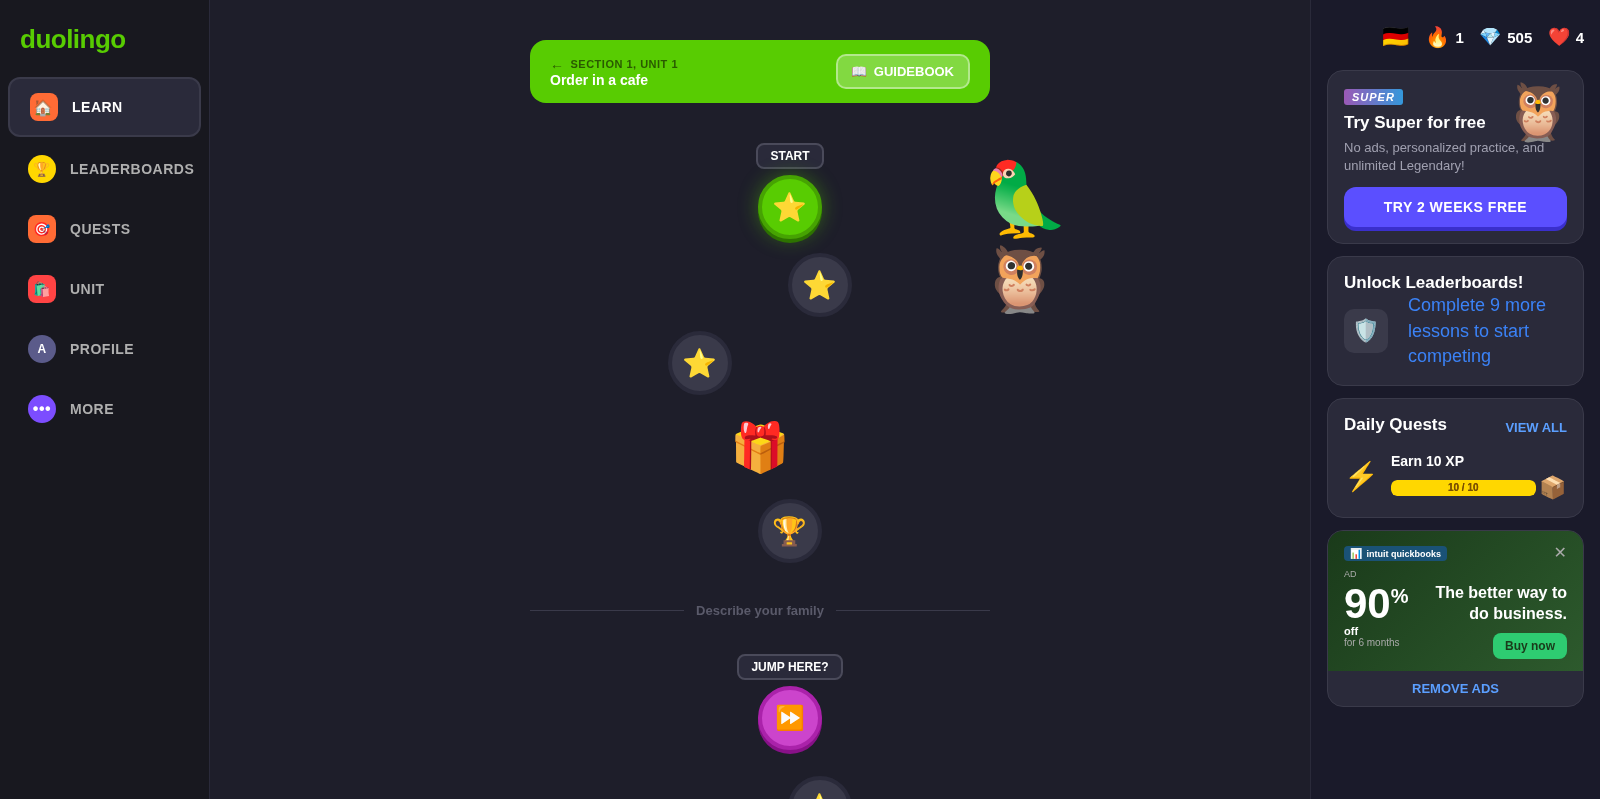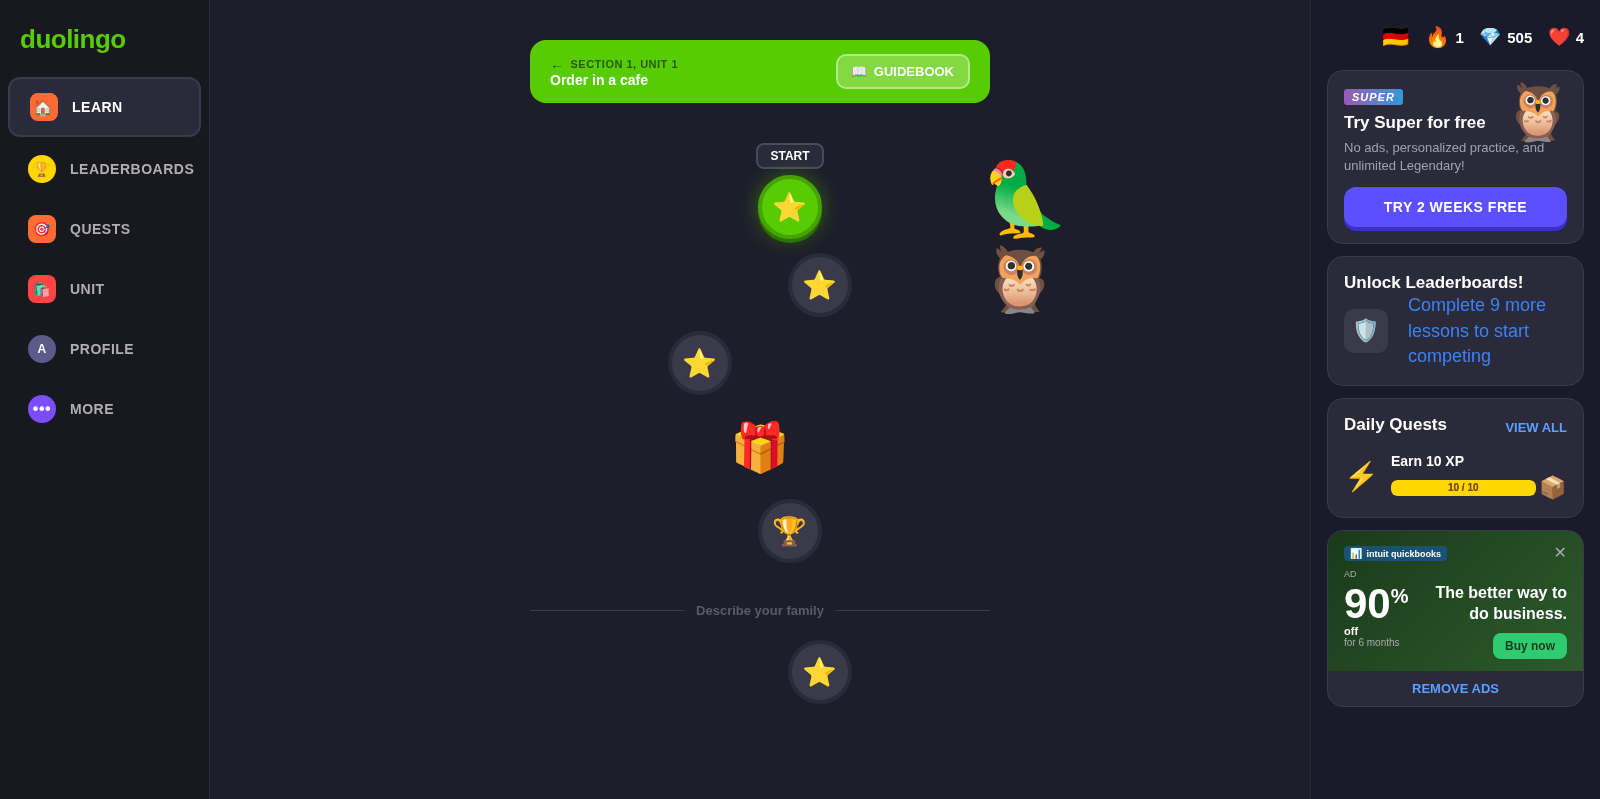--- a/index.html
+++ b/index.html
@@ -574,20 +574,26 @@
         <span class="trophy-icon">🏆</span>
       </div>
     </div>
 
     <div class="section-divider" style="margin-top: 32px;">
       <div class="divider-line"></div>
       <div class="divider-text">Describe your family</div>
       <div class="divider-line"></div>
     </div>
 
+    <div class="jump-section" style="margin-left: 60px;">
+      <div class="jump-label">JUMP HERE?</div>
+      <div class="jump-circle">
+        <span>⏩</span>
+      </div>
+    </div>
 
     <div class="node-wrapper" style="margin-right: -120px; margin-top: 6px;">
       <div class="node-circle locked">
         <span class="star-icon">⭐</span>
       </div>
     </div>
 
   </div>
 </div>
 

